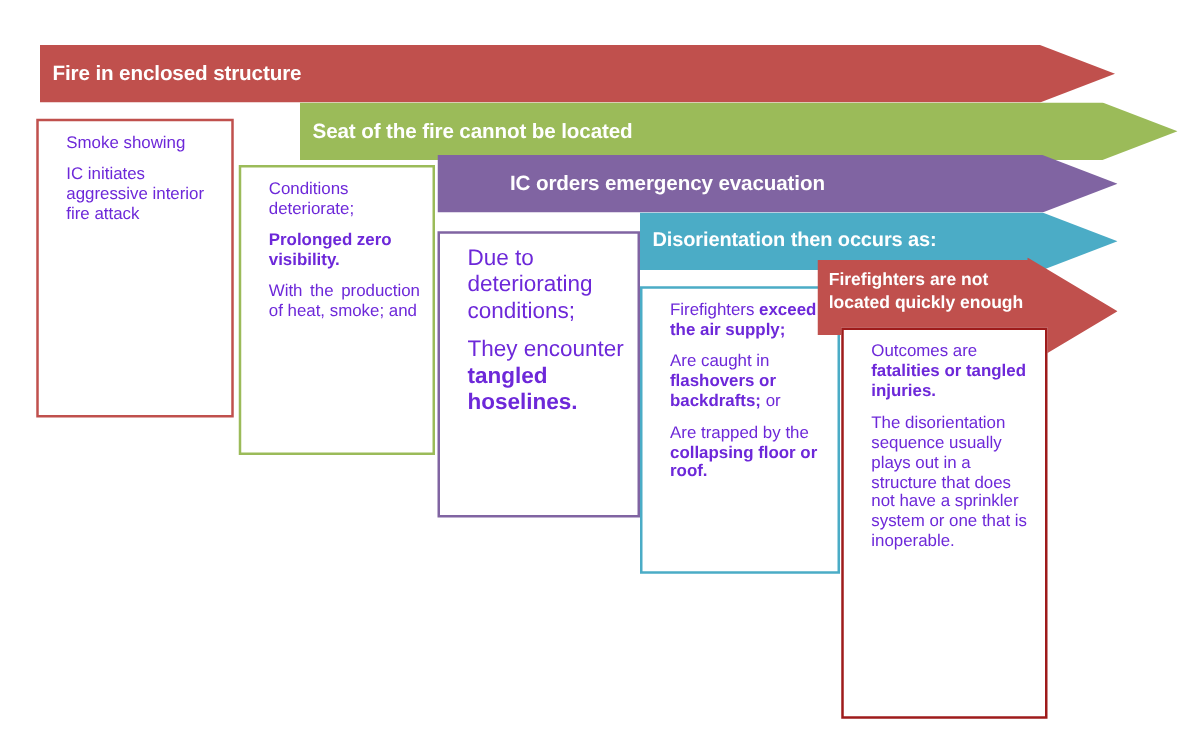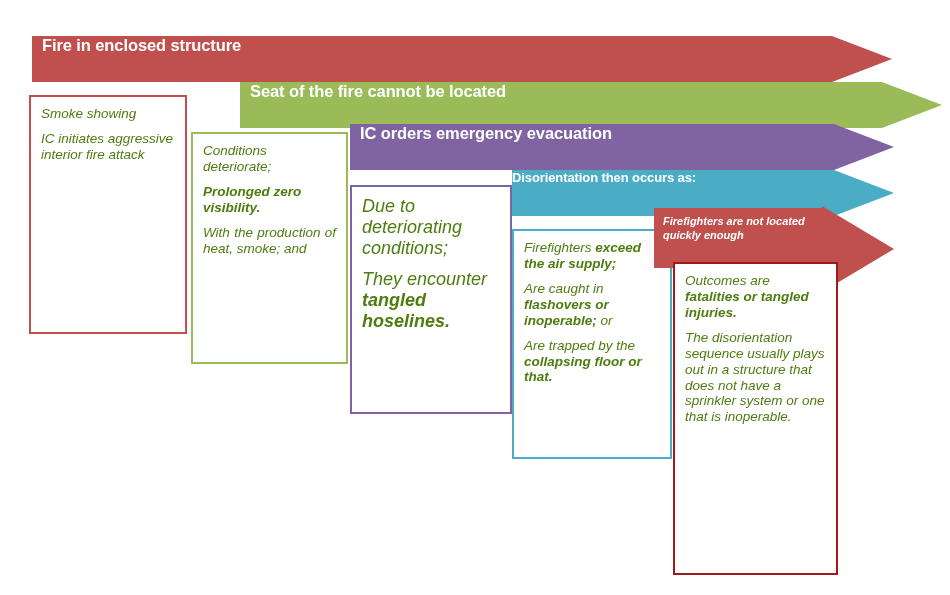--- a/index.html
+++ b/index.html
@@ -5,32 +5,31 @@
   html,body{margin:0;padding:0;}
   body{
     width:950px;height:595px;
     background:#ffffff;
     font-family:"Liberation Sans","DejaVu Sans",sans-serif;
     overflow:hidden;
   }
   #stage{position:relative;width:950px;height:595px;}
 
   
-  .banner{position:absolute;display:flex;box-sizing:border-box;}
+  .banner{position:absolute;display:flex;align-items:center;box-sizing:border-box;}
   .banner .label{
     color:#ffffff;font-weight:bold;white-space:nowrap;
     letter-spacing:-0.1px;
   }
 
   
   .panel{
     position:absolute;background:#ffffff;box-sizing:border-box;
-    padding:9px 10px 8px 10px;
-    color:#4d7c0f;
-    font-style:italic;
+    padding:9px 10px 8px 22px;
+    color:#6d28d9;
   }
   .panel p{margin:0 0 9px 0;line-height:1.18;}
   .panel p:last-child{margin-bottom:0;}
   .panel b{font-weight:bold;}
 
   
   .solid-arrow{position:absolute;}
   .solid-arrow .txt{
     position:absolute;color:#ffffff;font-weight:bold;line-height:1.25;
   }
@@ -56,47 +55,47 @@
       <path d="M0,0 L642,0 L702,23 L642,46 L0,46 Z" fill="#9BBB59"></path>
     </svg>
     <span class="label" style="position:relative;margin-left:10px;font-size:16.5px;">Seat of the fire cannot be located</span>
   </div>
   <div class="panel" style="left:191px;top:132px;width:157px;height:232px;border:2.2px solid #9BBB59;font-size:13.5px;">
     <p><span>Conditions deteriorate;</span></p>
     <p><b>Prolonged zero visibility.</b></p>
     <p style="text-align:justify;"><span>With the production of heat, smoke; and</span></p>
   </div>
 
-  <div class="banner" style="left:350px;top:124px;width:544px;height:46px;">
+  <div class="banner" style="left:350px;top:124px;width:544px;height:46px;padding-left:48px;">
     <svg width="544" height="46" viewBox="0 0 544 46" style="position:absolute;left:0;top:0;">
       <path d="M0,0 L484,0 L544,23 L484,46 L0,46 Z" fill="#8064A2"></path>
     </svg>
     <span class="label" style="position:relative;margin-left:10px;font-size:16.5px;">IC orders emergency evacuation</span>
   </div>
   <div class="panel" style="left:350px;top:185px;width:162px;height:229px;border:2.2px solid #8064A2;font-size:18px;">
     <p><span>Due to deteriorating conditions;</span></p>
     <p><span>They encounter </span><b>tangled hoselines.</b></p>
   </div>
 
   <div class="banner" style="left:512px;top:170px;width:382px;height:46px;">
     <svg width="382" height="46" viewBox="0 0 382 46" style="position:absolute;left:0;top:0;">
       <path d="M0,0 L322,0 L382,23 L322,46 L0,46 Z" fill="#4BACC6"></path>
     </svg>
-    <span class="label" style="position:relative;margin-left:0;font-size:13px;">Disorientation then occurs  as:</span>
+    <span class="label" style="position:relative;margin-left:10px;font-size:16px;">Disorientation then occurs  as:</span>
   </div>
   <div class="panel" style="left:512px;top:229px;width:160px;height:230px;border:2.2px solid #4BACC6;font-size:13.5px;">
     <p><span>Firefighters </span><b>exceed the air supply;</b></p>
-    <p><span>Are caught in </span><b>flashovers or inoperable;</b><span> or</span></p>
-    <p><span>Are trapped by the </span><b>collapsing floor or that.</b></p>
+    <p><span>Are caught in </span><b>flashovers or backdrafts;</b><span> or</span></p>
+    <p><span>Are trapped by the </span><b>collapsing floor or roof.</b></p>
   </div>
 
   <div class="solid-arrow" style="left:654px;top:206px;width:240px;height:86px;">
     <svg width="240" height="86" viewBox="0 0 240 86" style="position:absolute;left:0;top:0;">
       <path d="M0,2 L168,2 L168,0 L240,43 L168,86 L168,62 L0,62 Z" fill="#C0504D"></path>
     </svg>
-    <span class="txt" style="left:9px;top:9px;width:172px;font-size:11px;font-style:italic;">Firefighters are not located quickly enough</span>
+    <span class="txt" style="left:9px;top:9px;width:172px;font-size:14px;">Firefighters are not located quickly enough</span>
   </div>
   <div class="panel" style="left:673px;top:262px;width:165px;height:313px;border:2.4px solid #9E1B1B;font-size:13.5px;">
     <p><span>Outcomes are </span><b>fatalities or tangled injuries.</b></p>
     <p><span>The disorientation sequence usually plays out in a structure that does not have a sprinkler system or one that is inoperable.</span></p>
   </div>
 
 </div>
 
 </body></html>

